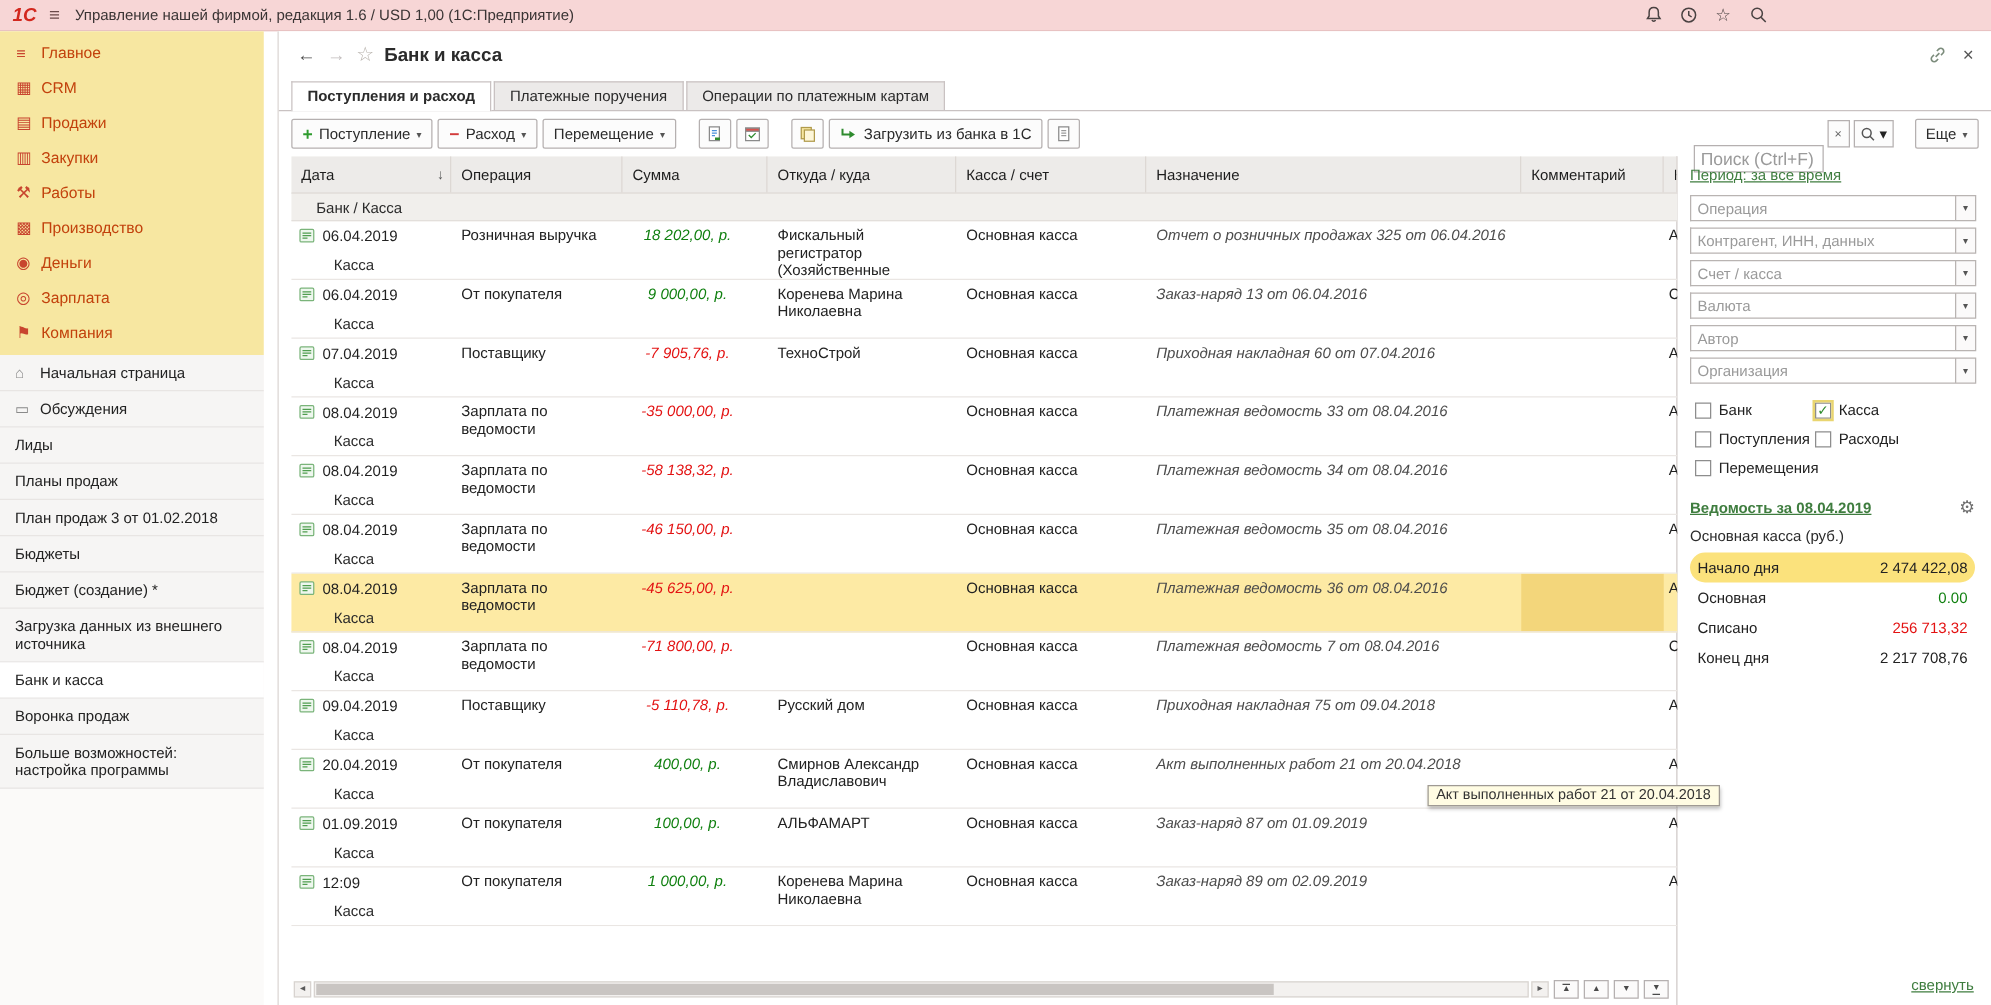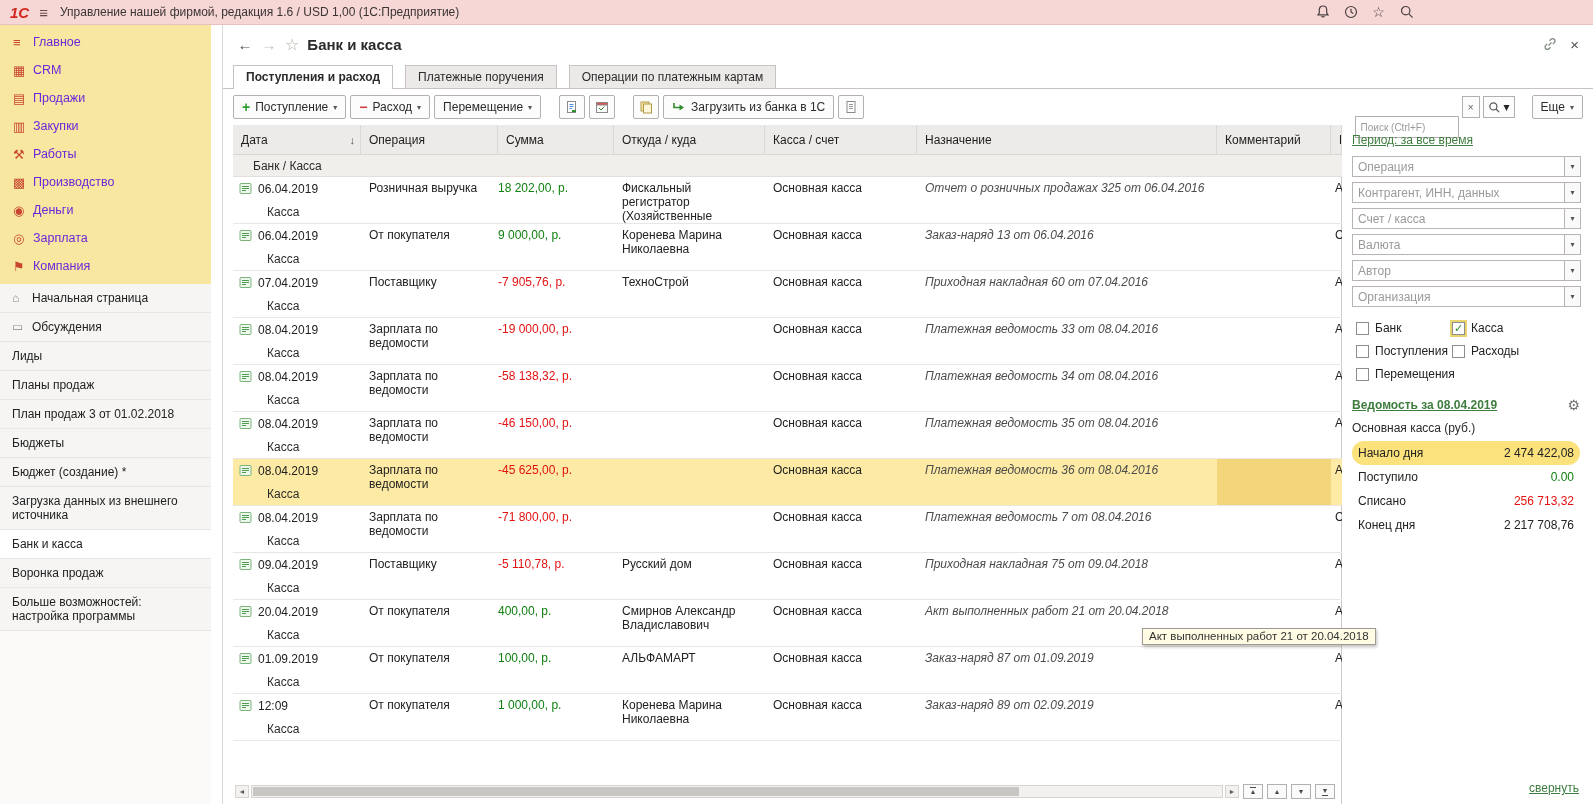--- a/index.html
+++ b/index.html
@@ -13,51 +13,51 @@
   .tb-title { color:#3a3434; font-size:12px; }
   .tb-icons { margin-left:auto; display:flex; align-items:center; gap:11px; margin-right:168px; }
   .tb-icons .ic { width:17px; height:17px; display:flex; align-items:center; justify-content:center; color:#4a4242; font-size:14px; cursor:pointer; }
   .tb-icons svg { stroke:#4a4242; fill:none; stroke-width:1.2; }
 
   
   .sidebar { position:absolute; left:0; top:25px; width:211px; bottom:0; background:#fbfaf9; }
   .sb-top { background:#f7e7a1; padding:3px 0 4px 0; }
   .sb-item { height:28px; display:flex; align-items:center; padding-left:13px; cursor:pointer; }
   .sb-ic { width:20px; color:#c8452f; font-size:13px; text-align:left; }
-  .sb-lb { color:#6d28d9; font-size:12.5px; }
+  .sb-lb { color:#c2410c; font-size:12.5px; }
   .sb-bottom { background:#f6f5f4; }
   .sb-bitem { display:flex; align-items:flex-start; padding:7px 10px 7px 12px; min-height:27px; border-bottom:1px solid #e8e5e3; cursor:pointer; line-height:14px; color:#222; }
   .sb-bitem .bi-ic { width:20px; color:#8a8a8a; font-size:12px; flex:none; }
   .sb-bitem .bi-ic:empty { display:none; }
   .sb-bitem.selected { background:#ffffff; }
 
   
   .content { position:absolute; left:222px; top:25px; right:0; bottom:0; background:#fff; border-left:1px solid #dcd6d4; display:flex; flex-direction:column; }
   .head { height:38px; display:flex; align-items:center; padding:0 10px; }
   .head .navbtn { width:24px; height:22px; display:flex; align-items:center; justify-content:center; font-size:15px; cursor:pointer; color:#4d4d4d; }
   .head .navbtn.disabled { color:#c3bebe; cursor:default; }
   .head .fav { color:#b9b4ae; font-size:16px; margin:0 4px; cursor:pointer; }
   .page-title { font-size:15px; font-weight:600; color:#2b2b2b; margin-left:4px; }
   .head-right { margin-left:auto; display:flex; align-items:center; gap:12px; padding-right:4px; }
   .head-right .ic { cursor:pointer; color:#6d6d6d; font-size:14px; display:flex; align-items:center; }
   .head-right svg { stroke:#7c8c7c; fill:none; stroke-width:1.3; }
 
   .tabs { height:26px; display:flex; align-items:flex-end; padding-left:10px; border-bottom:1px solid #c9c2c2; }
-  .tab { border:1px solid #c9c2c2; border-bottom:none; background:#eceae9; padding:4px 12px 4px 12px; margin-right:12px; font-size:12px; cursor:pointer; color:#2b2b2b; }
+  .tab { border:1px solid #c9c2c2; border-bottom:none; background:#eceae9; padding:4px 12px 4px 12px; margin-right:2px; font-size:12px; cursor:pointer; color:#2b2b2b; }
   .tab.active { background:#fff; font-weight:bold; margin-bottom:-1px; padding-bottom:5px; }
 
   .toolbar { height:36px; display:flex; align-items:center; padding:0 10px; gap:4px; }
   .btn { height:24px; border:1px solid #b5b0b0; border-radius:2px; background:#fcfcfc; display:flex; align-items:center; gap:5px; padding:0 8px; font-size:12px; cursor:pointer; color:#2b2b2b; white-space:nowrap; }
   .btn .plus { color:#2e9b2e; font-weight:bold; font-size:14px; }
   .btn .minus { color:#d23b3b; font-weight:bold; font-size:14px; }
   .btn .caret { font-size:8px; color:#555; }
   .btn.iconic { width:26px; justify-content:center; padding:0; }
   .tb-gap { width:10px; }
   .search-wrap { margin-left:auto; display:flex; align-items:center; gap:3px; }
-  .search-input { width:104px; height:22px; border:1px solid #b5b0b0; padding:0 5px; font-size:10px; font-family:inherit; color:#333;margin-top:40px; }
+  .search-input { width:104px; height:22px; border:1px solid #b5b0b0; padding:0 5px; font-size:14px; font-family:inherit; color:#333;margin-top:40px; }
   .search-input::placeholder { color:#9a9a9a; }
   .mini-btn { width:18px; height:22px; border:1px solid #b5b0b0; background:#fcfcfc; display:flex; align-items:center; justify-content:center; font-size:10px; color:#666; cursor:pointer; }
   .srch-btn { width:32px; height:22px; border:1px solid #b5b0b0; background:#fcfcfc; display:flex; align-items:center; justify-content:center; gap:3px; cursor:pointer; }
   .srch-btn svg { stroke:#555; fill:none; stroke-width:1.3; }
   .more-btn { margin-left:14px; }
 
   
   .body-row { flex:1; display:flex; min-height:0; position:relative; }
   .table-area { width:1119px; position:relative; border-right:1px solid #cfc9c7; padding:0 0 0 10px; }
   .tgrid { width:1109px; overflow:hidden; }
@@ -65,21 +65,21 @@
   .th { display:flex; align-items:center; padding-left:8px; border-right:1px solid #ddd8d4; font-size:12px; color:#1d1d1d; cursor:pointer; overflow:hidden; white-space:nowrap; }
   .th .sort { margin-left:auto; margin-right:5px; color:#555; font-size:11px; }
   .grouprow { height:22px; background:#f1efec; border-bottom:1px solid #e3dfdb; display:flex; align-items:center; padding-left:20px; color:#2b2b2b; }
 
   .record { display:grid; grid-template-columns:128px 137px 116px 151px 152px 300px 114px minmax(0,1fr); grid-template-rows:23px 23px; border-bottom:1px solid #eae6e3; cursor:pointer; overflow:hidden; }
   .record.selected { background:#fdeaa4; }
   .c { font-size:12px; line-height:14px; overflow:hidden; }
   .c.date { grid-column:1; grid-row:1; display:flex; align-items:center; gap:6px; padding-left:6px; white-space:nowrap; }
   .c.sub { grid-column:1; grid-row:2; display:flex; align-items:center; padding-left:34px; color:#2b2b2b; }
   .c.op   { grid-column:2; grid-row:1/3; padding:4px 8px 0 8px; }
-  .c.amt  { grid-column:3; grid-row:1/3; padding:4px 12px 0 0; text-align:left; white-space:nowrap; }
+  .c.amt  { grid-column:3; grid-row:1/3; padding:4px 12px 0 0; text-align:center; white-space:nowrap;font-style:italic; }
   .c.amt.pos { color:#108010; }
   .c.amt.neg { color:#e31212; }
   .c.from { grid-column:4; grid-row:1/3; padding:4px 8px 0 8px; }
   .c.cash { grid-column:5; grid-row:1/3; padding:4px 8px 0 8px; }
   .c.purp { grid-column:6; grid-row:1/3; padding:4px 8px 0 8px; font-style:italic; color:#4c4c4c; }
   .c.comm { grid-column:7; grid-row:1/3; }
   .c.comm.sel-comm { background:#f3d67b; }
   .c.num  { grid-column:8; grid-row:1/3; padding:4px 0 0 4px; white-space:nowrap; }
   .doc-ic { flex:none; display:flex; }
 
@@ -437,21 +437,21 @@
                 <span class="doc-ic">
                   <svg width="13" height="13" viewBox="0 0 13 13">
                     <rect x="1" y="1.5" width="11" height="10" rx="1" fill="#eef7ee" stroke="#7ab47a"></rect>
                     <path d="M3 4.5h7M3 6.5h7M3 8.5h4" stroke="#4f9e4f" stroke-width="1" fill="none"></path>
                   </svg>
                 </span>
                 <span>08.04.2019</span>
               </div>
               <div class="c sub">Касса</div>
               <div class="c op">Зарплата по ведомости</div>
-              <div class="c amt neg">-19 000,00, р.</div>
+              <div class="c amt neg">-35 000,00, р.</div>
               <div class="c from"></div>
               <div class="c cash">Основная касса</div>
               <div class="c purp">Платежная ведомость 33 от 08.04.2016</div>
               <div class="c comm"></div>
               <div class="c num">АСФ</div>
             </div>
 
             <div class="record">
               <div class="c date">
                 <span class="doc-ic">
@@ -723,21 +723,21 @@
       <div class="fsubtitle">Основная касса (руб.)</div>
 
       <div>
 
           <div class="sumrow s-start">
             <span>Начало дня</span>
             <span class="v">2 474 422,08</span>
           </div>
 
           <div class="sumrow">
-            <span>Поступило</span>
+            <span>Основная</span>
             <span class="v pos">0.00</span>
           </div>
 
           <div class="sumrow">
             <span>Списано</span>
             <span class="v neg">256 713,32</span>
           </div>
 
           <div class="sumrow">
             <span>Конец дня</span>

